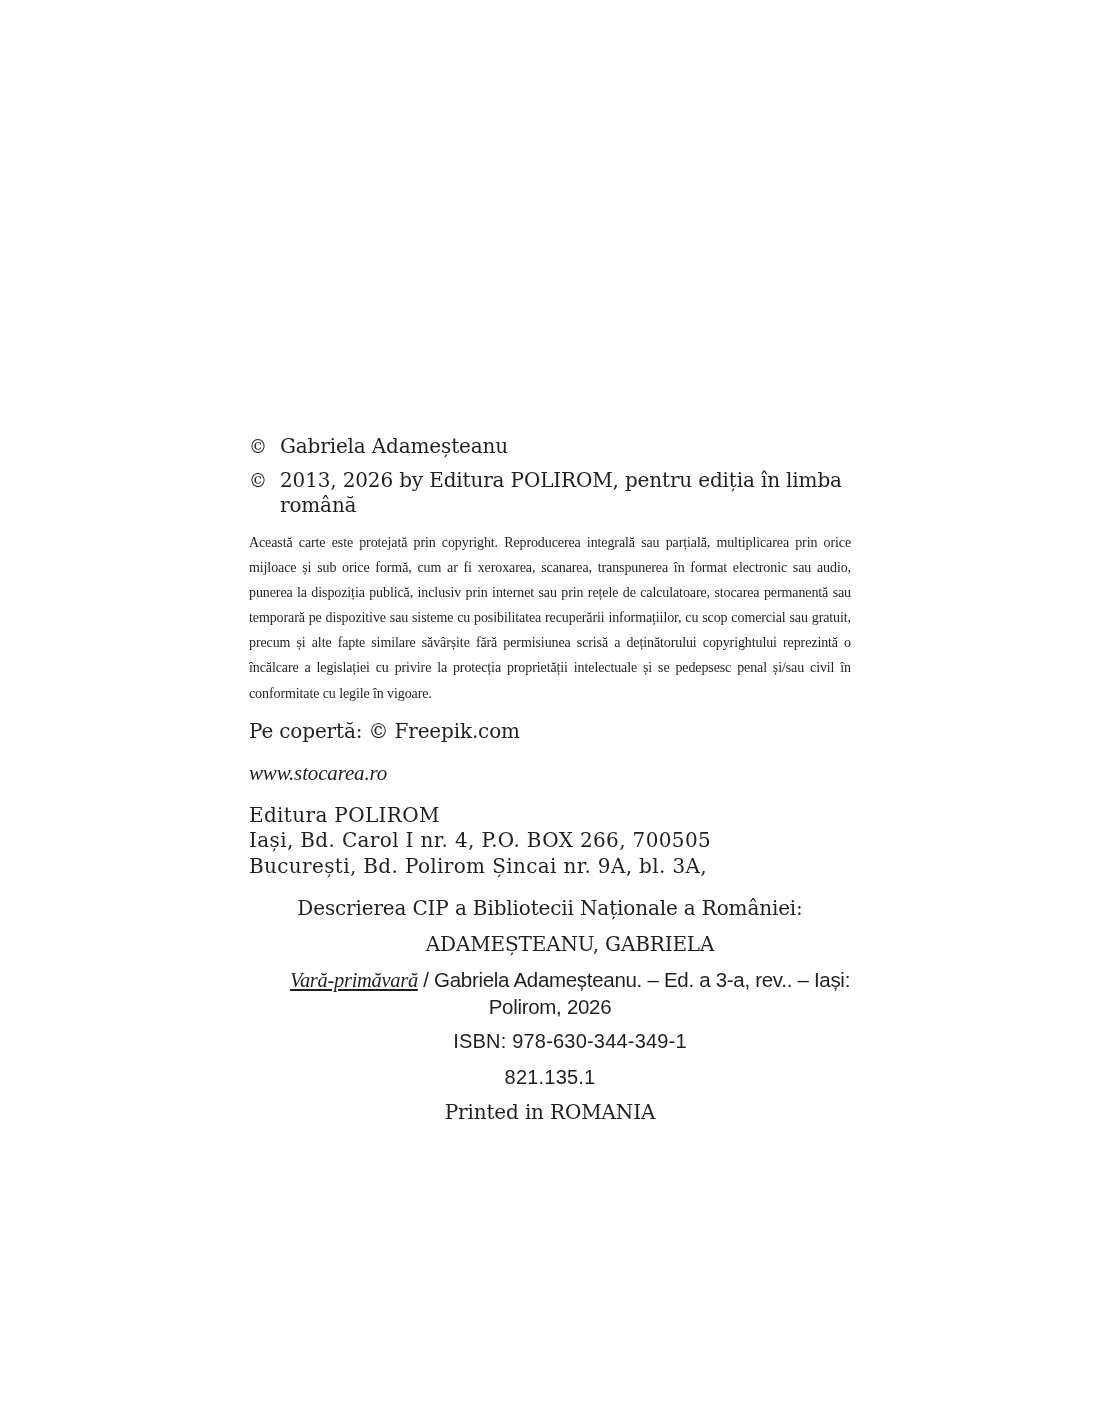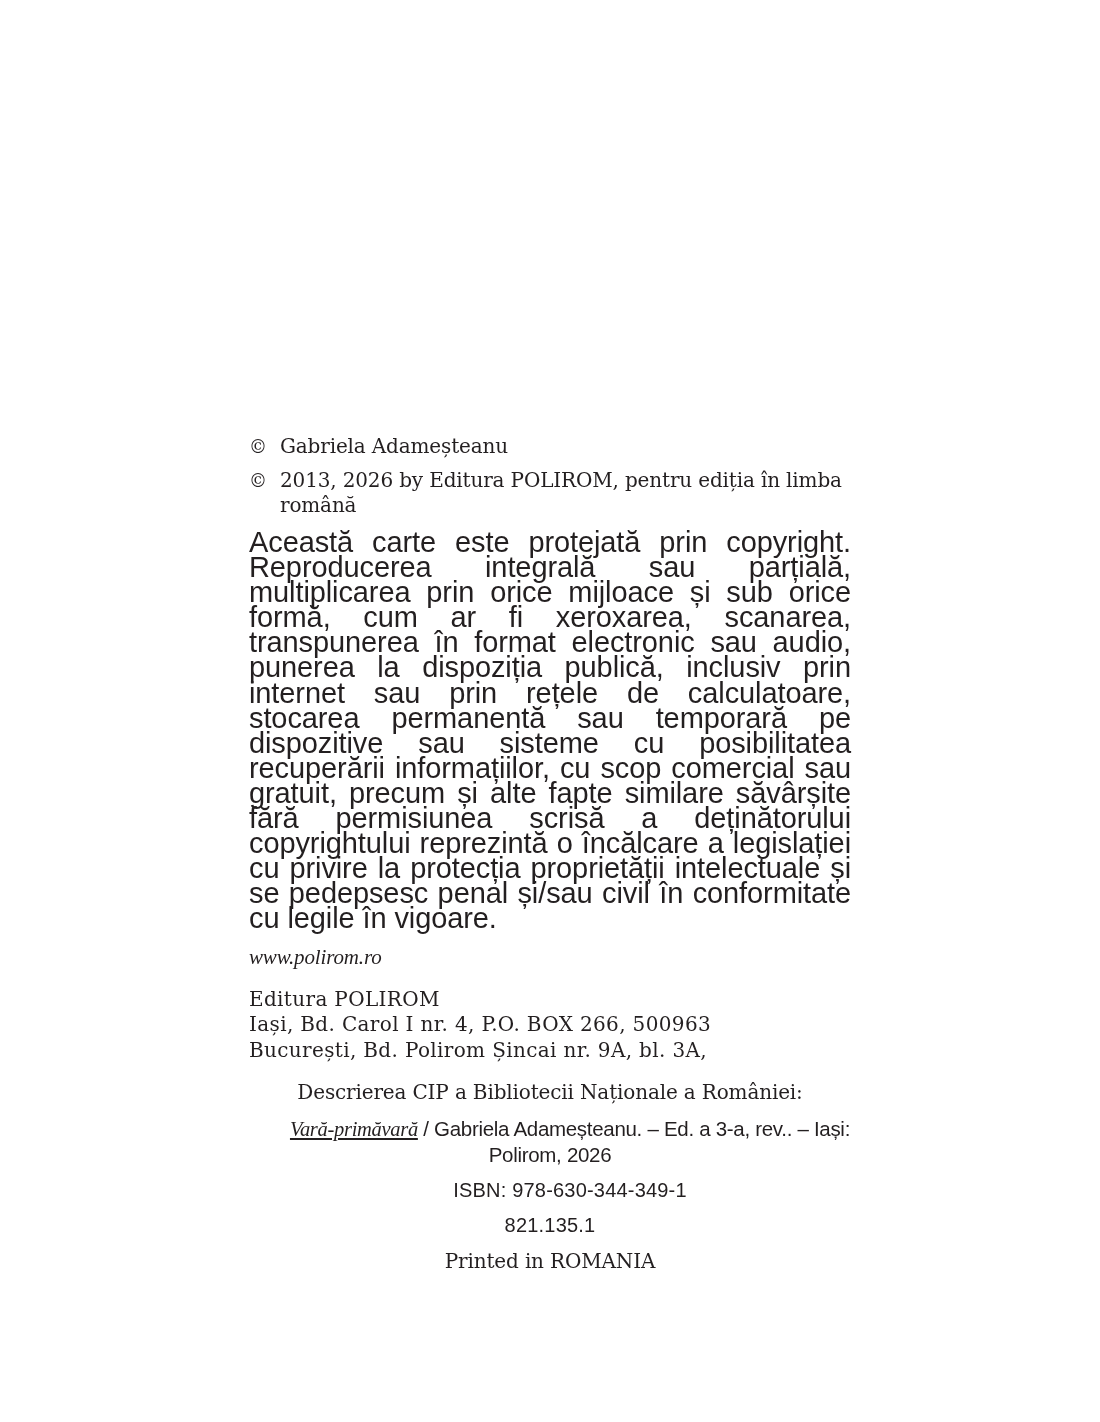--- a/index.html
+++ b/index.html
@@ -31,22 +31,22 @@
     }
     .copy-line .sym {
       position: absolute;
       left: 0;
       top: 0;
       font-size: 18px;
     }
     .legal {
       text-align: justify;
       margin: 12px 0 13px 0;
-      font-family: Liberation Sans, sans-serif;
-      font-size: 29px;
+      font-family: Liberation Serif, serif;
+      font-size: 14px;
       line-height: 25.1px;
       letter-spacing: -0.1px;
     }
     .cover-credit {
       margin: 0 0 17px 0;
     }
     .website {
       font-style: italic;
       margin: 0 0 17px 0;
       font-family: "Liberation Serif", "DejaVu Serif", serif;
@@ -77,30 +77,32 @@
     <span>Gabriela Adameșteanu</span>
   </div>
 
   <div class="copy-line">
     <span class="sym">©</span>
     <span>2013, 2026 by Editura POLIROM, pentru ediția în limba română</span>
   </div>
 
   <p class="legal">Această carte este protejată prin copyright. Reproducerea integrală sau parțială, multiplicarea prin orice mijloace și sub orice formă, cum ar fi xeroxarea, scanarea, transpunerea în format electronic sau audio, punerea la dispoziția publică, inclusiv prin internet sau prin rețele de calculatoare, stocarea permanentă sau temporară pe dispozitive sau sisteme cu posibilitatea recuperării informațiilor, cu scop comercial sau gratuit, precum și alte fapte similare săvârșite fără permisiunea scrisă a deținătorului copyrightului reprezintă o încălcare a legislației cu privire la protecția proprietății intelectuale și se pedepsesc penal și/sau civil în conformitate cu legile în vigoare.</p>
 
+  <div class="cover-credit">Pe copertă: © Freepik.com</div>
 
-  <div class="website">www.polirom.ro</div>
+  <div class="website">www.stocarea.ro</div>
 
   <div class="publisher">
     <div>Editura POLIROM</div>
-    <div>Iași, Bd. Carol I nr. 4, P.O. BOX 266, 500963</div>
+    <div>Iași, Bd. Carol I nr. 4, P.O. BOX 266, 700505</div>
     <div>București, Bd. Polirom Șincai nr. 9A, bl. 3A,</div>
   </div>
 
   <div class="cip">
     <div class="row">Descrierea CIP a Bibliotecii Naționale a României:</div>
+    <div class="row indent">ADAMEȘTEANU, GABRIELA</div>
     <div class="row hang desc"><span class="title">Vară-primăvară</span><span> / Gabriela Adameșteanu. – Ed. a 3-a, rev.. – Iași: Polirom, 2026</span></div>
     <div class="row indent mono-like">ISBN: 978-630-344-349-1</div>
     <div class="row mono-like">821.135.1</div>
     <div class="row">Printed in ROMANIA</div>
   </div>
 
 </div>
 
 </body></html>

